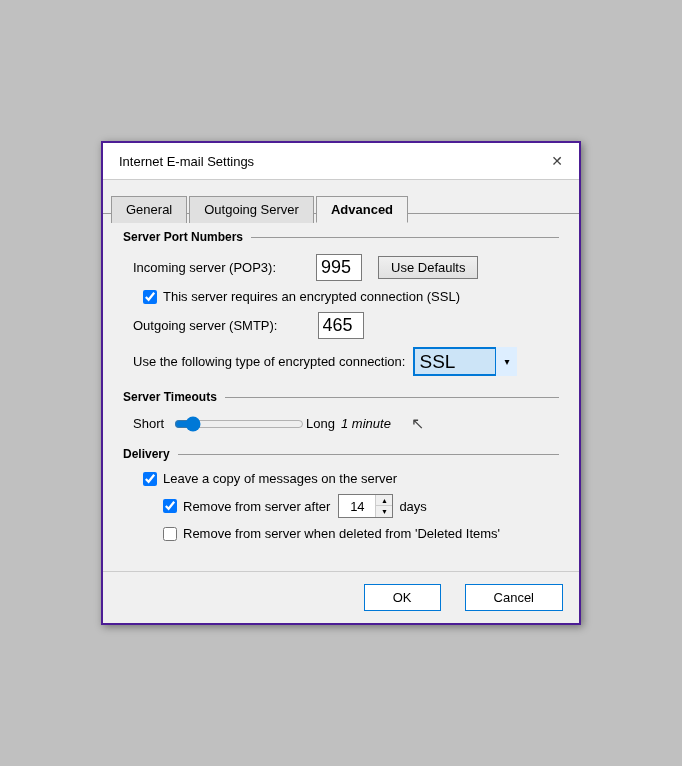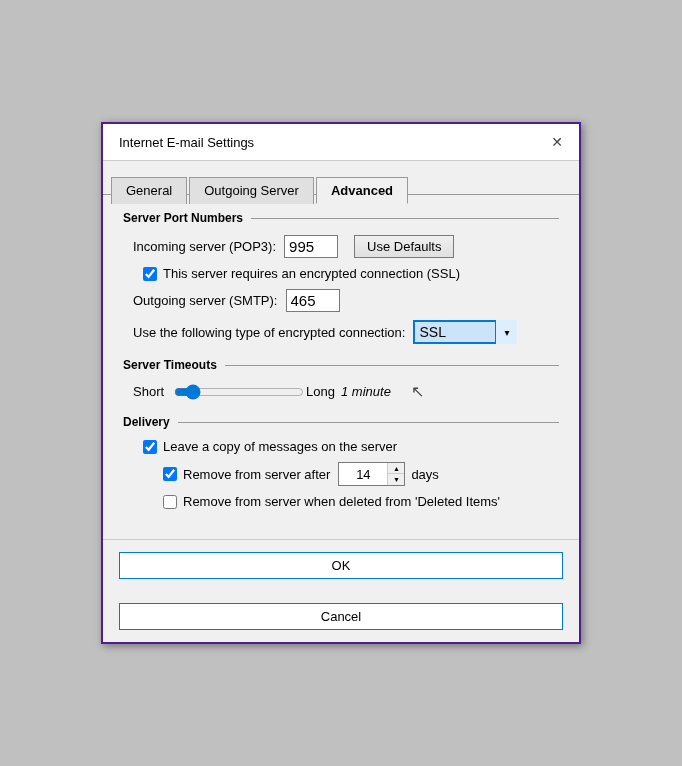--- a/index.html
+++ b/index.html
@@ -112,25 +112,26 @@
       padding-left: 10px;
     }
 
     .form-label {
       color: #000;
       margin-right: 8px;
       white-space: nowrap;
     }
 
     .port-input {
-      width: 54px;
+      width: 46px;
       padding: 2px 4px;
       border: 1px solid #7a7a7a;
       background: #fff;
-      font-size: 15px;
+      font-size: 18px;
+      margin-left: 32px;
     }
 
     .default-btn {
       margin-left: 16px;
       padding: 3px 12px;
       border: 1px solid #7a7a7a;
       background: linear-gradient(to bottom, #f0f0f0, #e0e0e0);
       cursor: pointer;
       font-size: 13px;
     }
@@ -164,21 +165,21 @@
 
     .ssl-label {
       color: #000;
       margin-right: 8px;
     }
 
     .ssl-select {
       padding: 2px 4px;
       border: 2px solid #0078d7;
       background: #cce4f7;
-      font-size: 14px;
+      font-size: 19px;
       width: 104px;
       cursor: pointer;
       appearance: none;
       -webkit-appearance: none;
     }
 
     .select-wrapper {
       position: relative;
       display: inline-block;
     }
@@ -230,21 +231,21 @@
 
     
     .spin-wrapper {
       display: inline-flex;
       align-items: center;
       border: 1px solid #7a7a7a;
       background: #fff;
     }
 
     .spin-input {
-      width: 48px;
+      width: 36px;
       padding: 2px 4px;
       border: none;
       background: transparent;
       font-size: 13px;
       text-align: center;
     }
 
     .spin-buttons {
       display: flex;
       flex-direction: column;
@@ -287,21 +288,20 @@
       cursor: pointer;
     }
 
     
     .footer {
       display: flex;
       justify-content: flex-end;
       padding: 12px 16px;
       gap: 24px;
       border-top: 1px solid #ccc;
-      flex-direction: column;
     }
 
     .footer-btn {
       padding: 5px 28px;
       border: 1px solid #0078d7;
       background: #fff;
       cursor: pointer;
       font-size: 13px;
       color: #000;
     }

